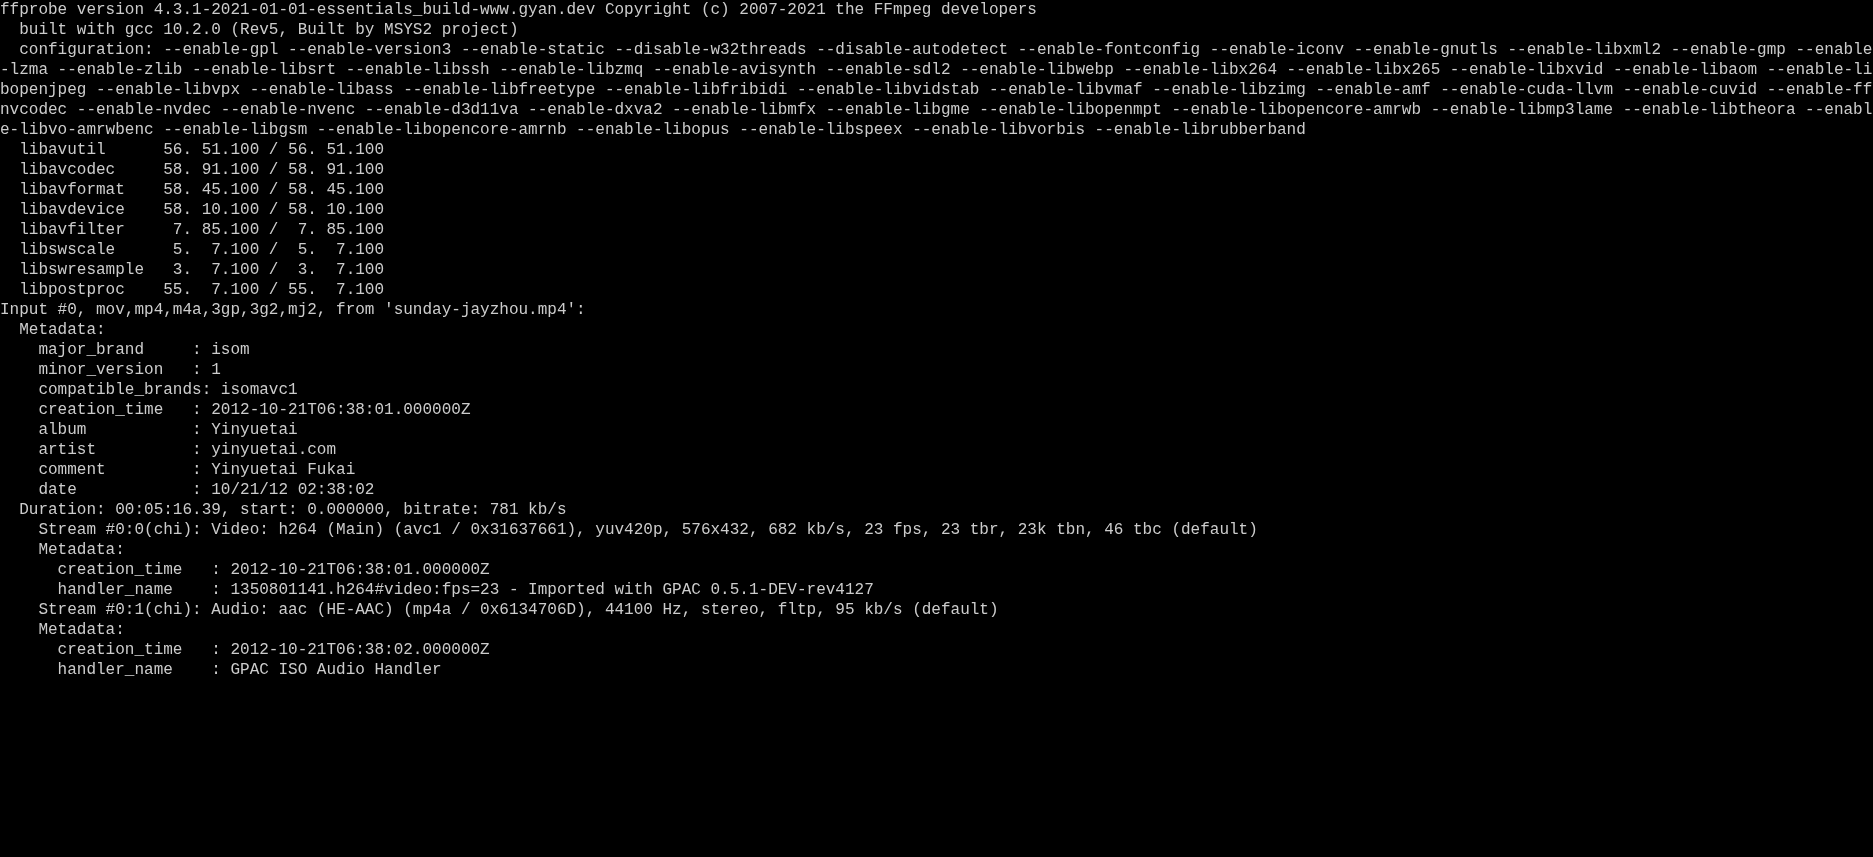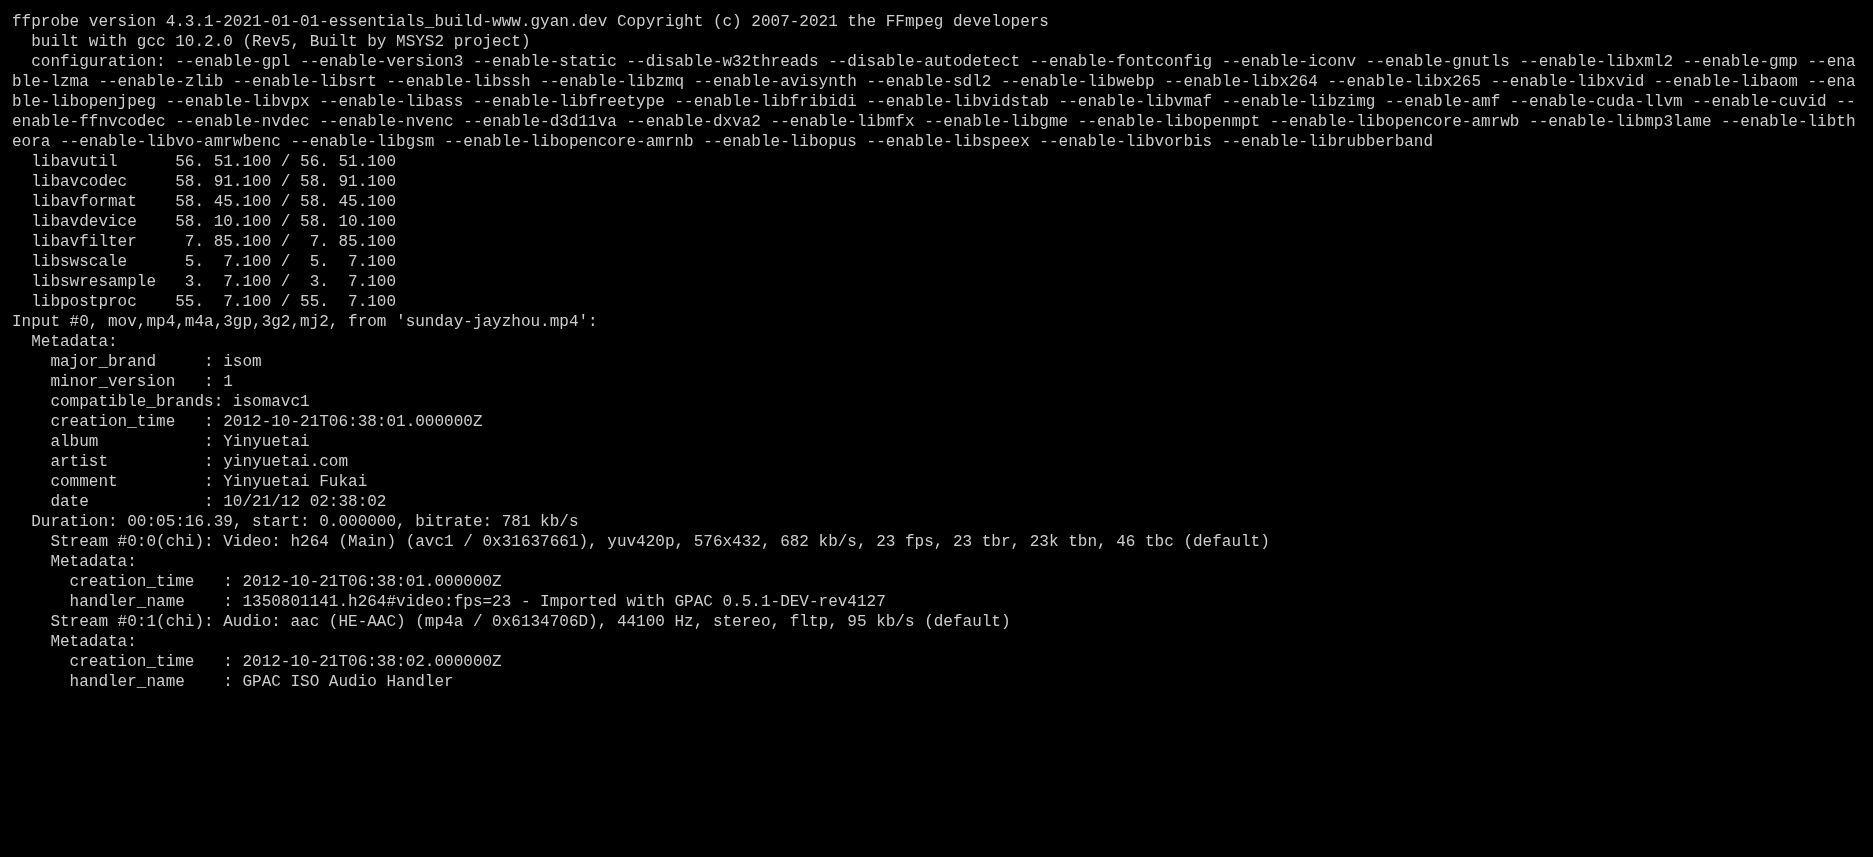--- a/index.html
+++ b/index.html
@@ -9,21 +9,21 @@
     color: #cccccc;
     font-family: "Consolas", "Courier New", "Noto Sans Mono CJK", monospace;
     font-size: 16px;
     line-height: 20px;
     width: 1873px;
     height: 857px;
     overflow: hidden;
   }
   pre {
     margin: 0;
-    padding: 12px;
+    padding: 0;
     white-space: pre-wrap;
     word-break: break-all;
     font-family: inherit;
     color: #cccccc;
   }
 </style>
 </head>
 <body>
 
 <pre><span>ffprobe version 4.3.1-2021-01-01-essentials_build-www.gyan.dev Copyright (c) 2007-2021 the FFmpeg developers</span>

